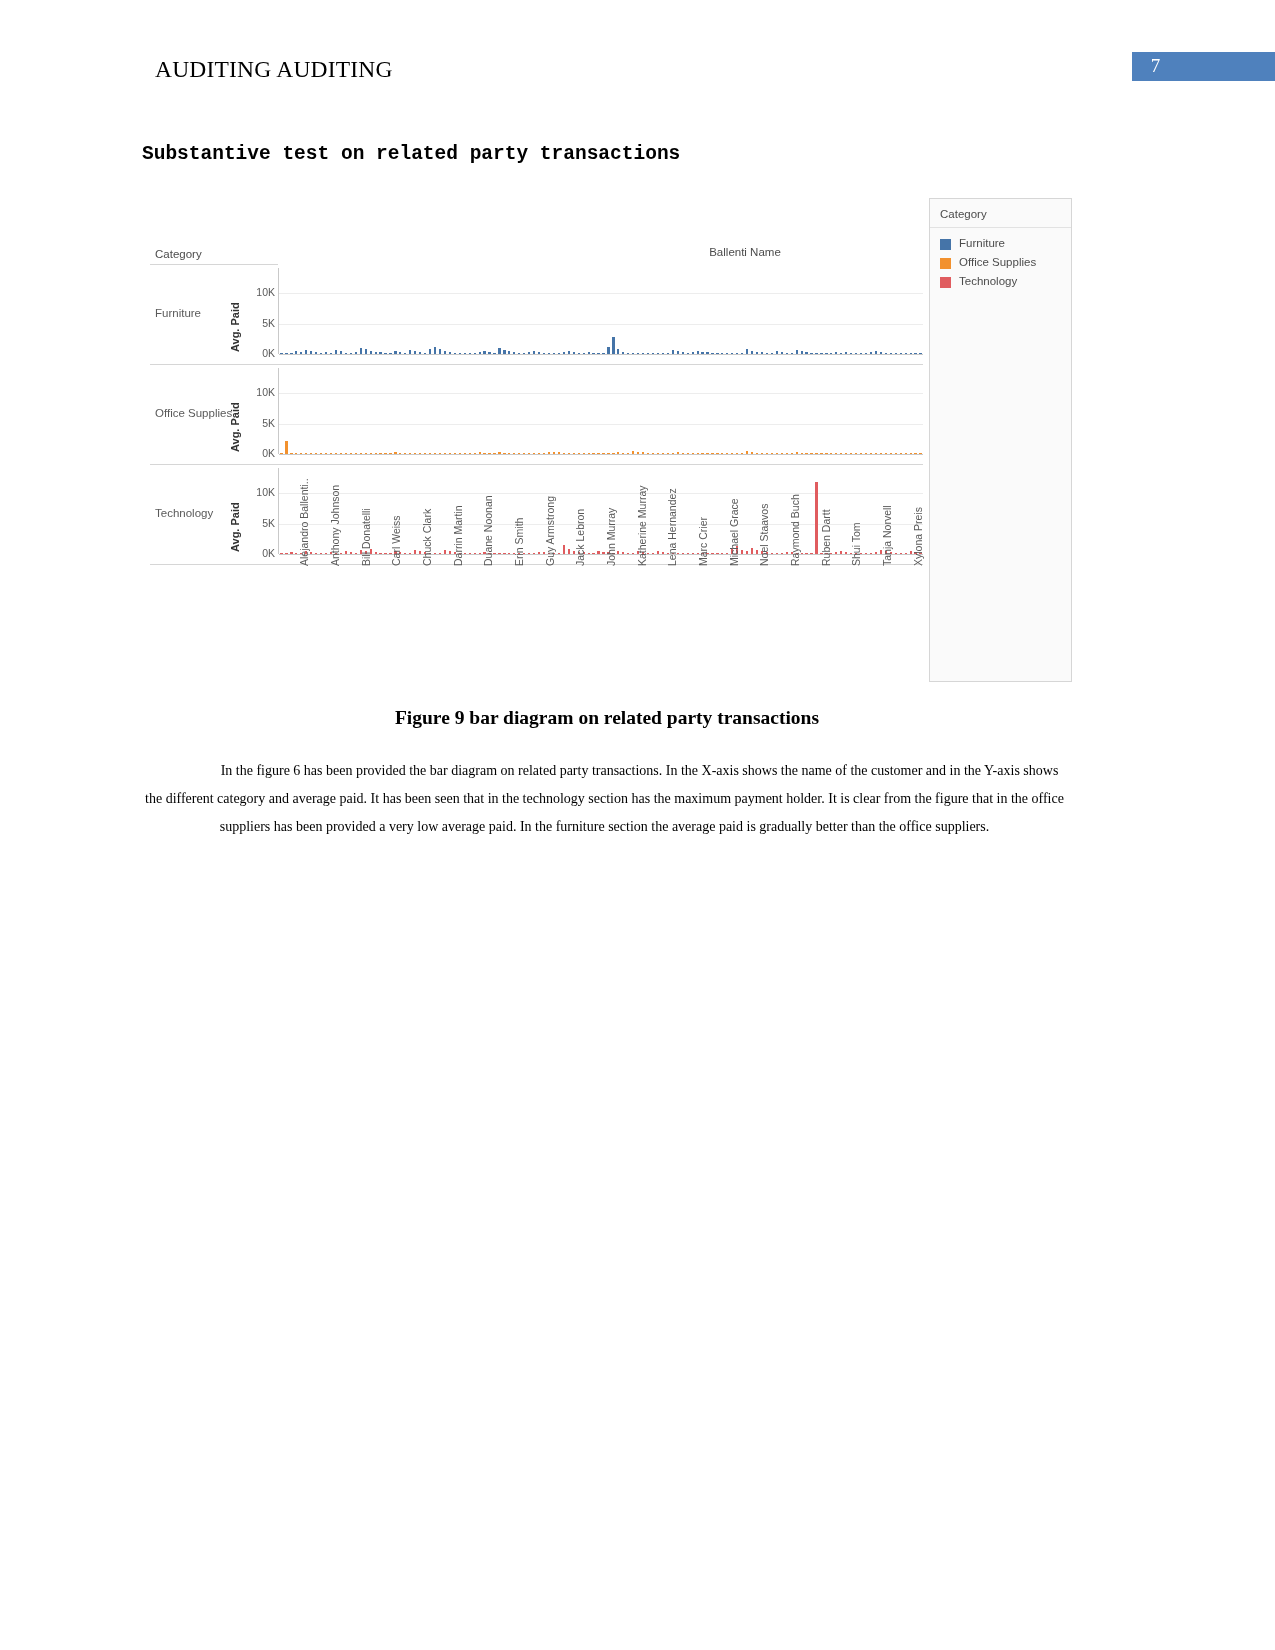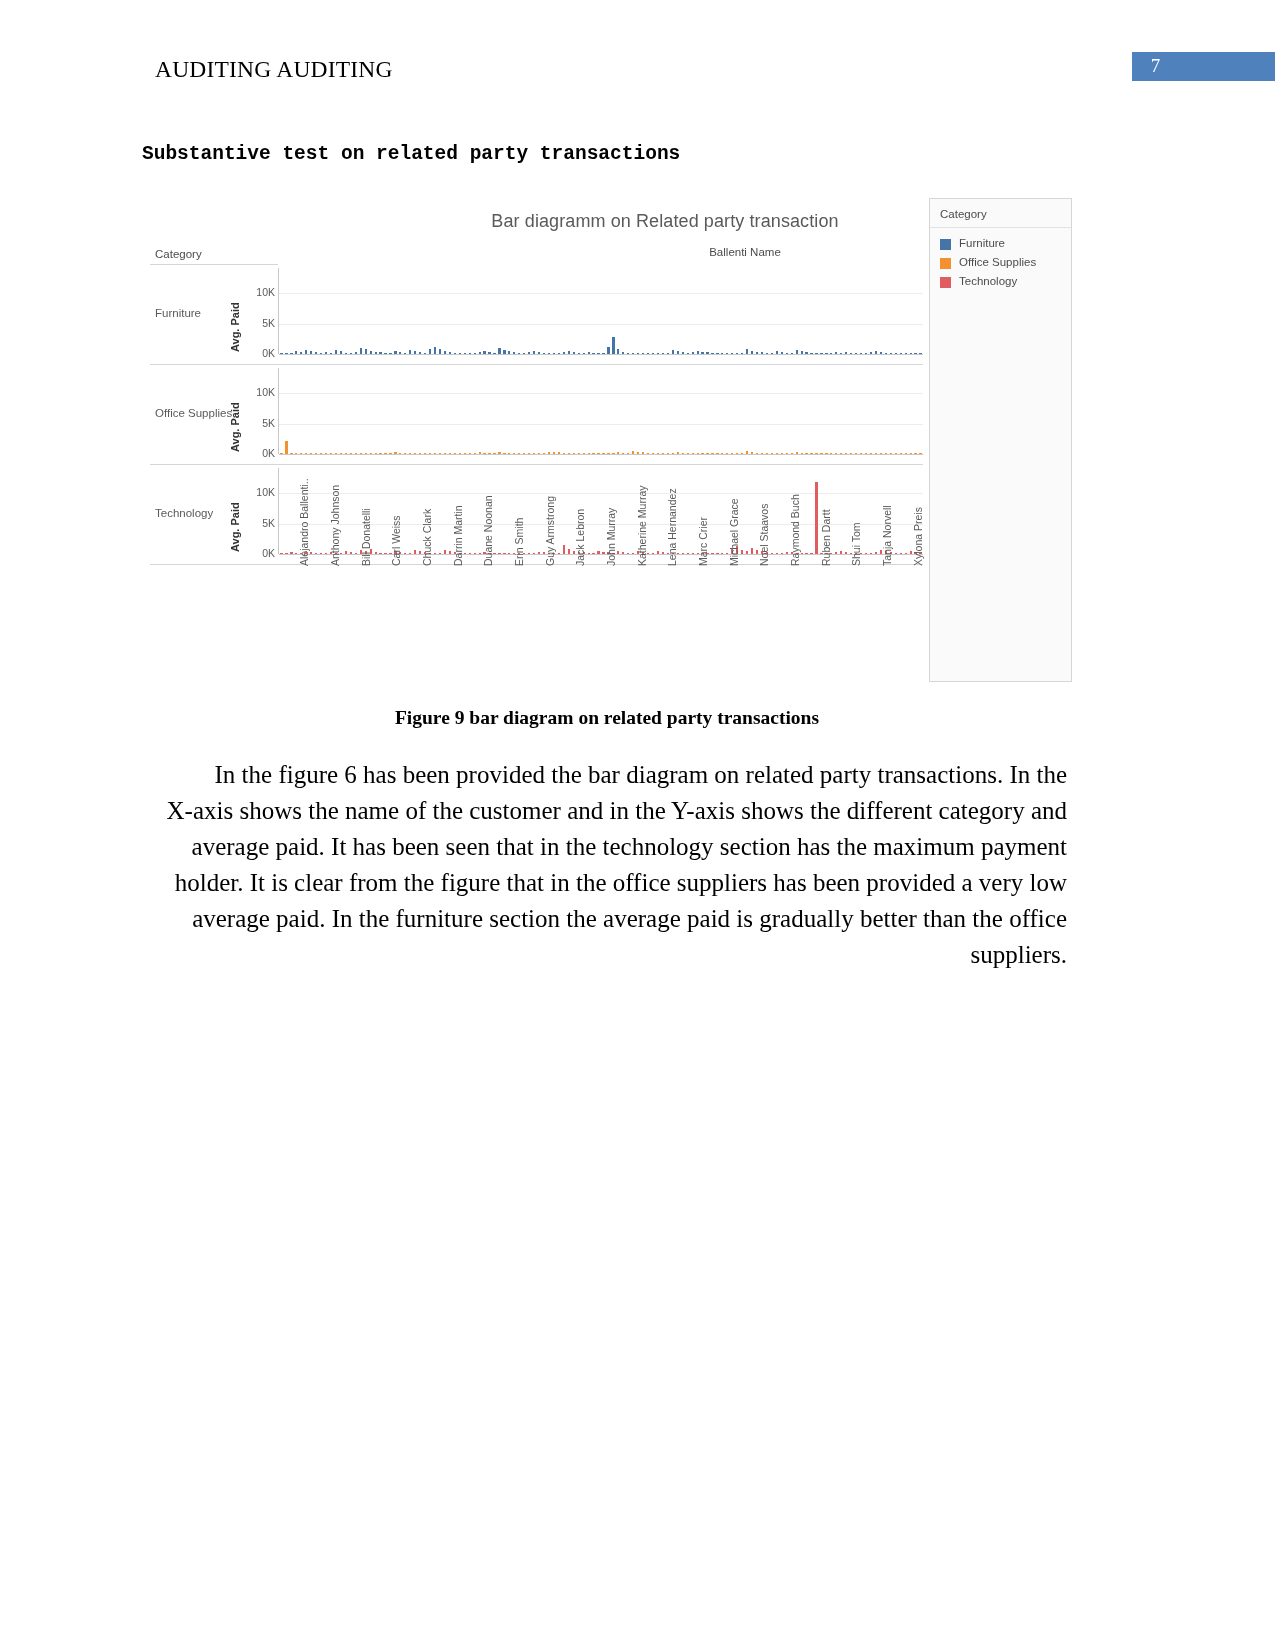--- a/index.html
+++ b/index.html
@@ -275,41 +275,40 @@
     font-weight: bold;
     font-size: 19.5px;
     color: #000000;
   }
   .body-text {
     position: absolute;
     left: 142px;
     top: 757px;
     width: 925px;
     font-family: "Liberation Serif", serif;
-    font-size: 25px;
-    line-height: 36px;
+    font-size: 14px;
+    line-height: 28px;
     color: #000000;
-    text-align: right;
+    text-align: center;
     text-indent: 70px;
   }
 </style>
 </head>
 <body>
 
 <div class="page-header">
   <div class="header-title">AUDITING AUDITING</div>
   <div class="page-number-box">
     <div class="page-number-text">7</div>
   </div>
 </div>
 
 <div class="section-heading">Substantive test on related party transactions</div>
 
 <div class="viz">
-  <div class="viz-title">Bar diagramm on Related party transaction</div>
   <div class="col-header-label">Ballenti Name</div>
   <div class="row-field-label">Category</div>
   <div class="row-field-rule"></div>
 
   <div class="panels" id="panels">
       <div class="panel panel-0">
         <div class="row-label" style="top: 42px;">Furniture</div>
         <div class="axis-title" style="top: 88px;">Avg. Paid</div>
         <div class="tick-labels" style="top: 0px; height: 100px;">
           <div class="tick" style="top: 83px;">0K</div>

